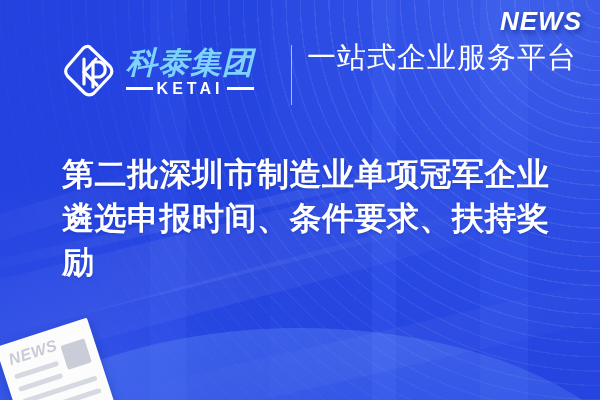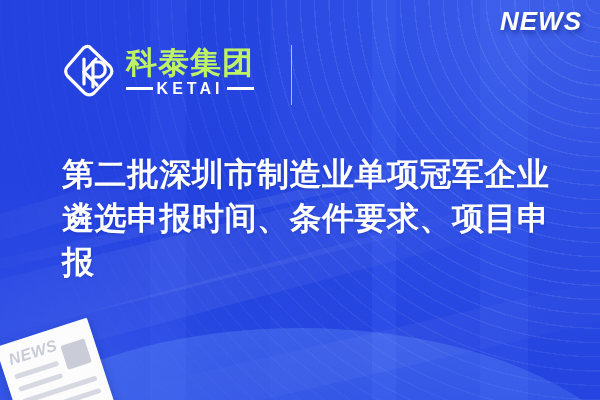--- a/index.html
+++ b/index.html
@@ -114,27 +114,28 @@
     left: 62px;
     top: 42px;
     display: flex;
     align-items: center;
     gap: 10px;
   }
   .logo-mark { width: 54px; height: 58px; display: block; }
 
   .logo-word { display: flex; flex-direction: column; align-items: center; }
   .logo-cn {
-    color: #bef264;
+    color: #7dd3fc;
     font-size: 31px;
     line-height: 32px;
     font-weight: bold;
     letter-spacing: 1px;
     white-space: nowrap;
     font-family: "DejaVu Sans", "Liberation Sans", sans-serif;
+    font-style: italic;
   }
   .logo-en-row {
     display: flex;
     align-items: center;
     gap: 4px;
     margin-top: 3px;
     width: 100%;
   }
   .logo-dash { height: 3px; background: #ffffff; flex: 1 1 auto; min-width: 9px; }
   .logo-en {
@@ -295,26 +296,27 @@
           <span class="logo-dash"></span>
           <span class="logo-en">KETAI</span>
           <span class="logo-dash"></span>
         </span>
       </span>
     </div>
 
     <div class="divider"></div>
 
     <div class="tagline">
+      <div class="tagline-main">一站式企业服务平台</div>
     </div>
 
     <div class="news-tag">NEWS</div>
   </div>
 
-  <div class="headline">第二批深圳市制造业单项冠军企业遴选申报时间、条件要求、项目申报</div>
+  <div class="headline">第二批深圳市制造业单项冠军企业遴选申报时间、条件要求、扶持奖励</div>
 
   <div class="newspaper">
     <div class="paper-sheet"></div>
     <div class="paper-head">NEWS</div>
     <div class="paper-img"></div>
     <div class="paper-line pl1"></div>
     <div class="paper-line pl2"></div>
     <div class="paper-line pl3"></div>
     <div class="paper-line pl4"></div>
 

